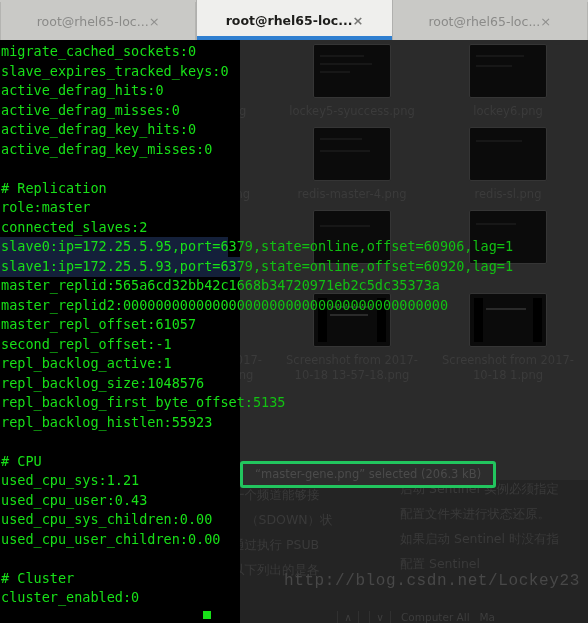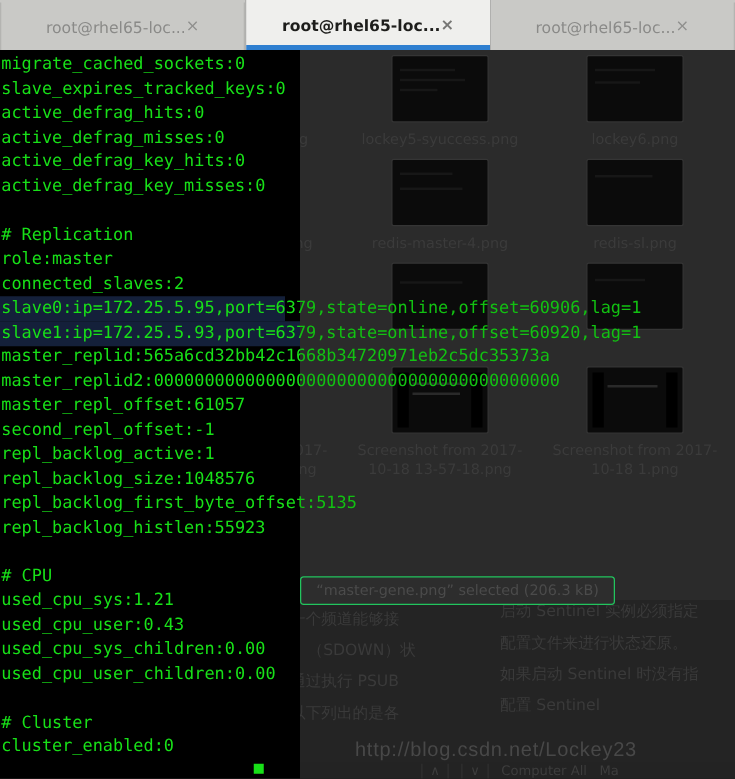--- a/index.html
+++ b/index.html
@@ -106,21 +106,21 @@
     color: #3b3b3b;
     word-wrap: break-word;
   }
 
   
   .fm-status {
     position: absolute;
     left: 240px; top: 461px;
     padding: 3px 12px 4px 12px;
     background: #2d2d2d;
-    border: 1px solid #22c55e;
+    border: 3px solid #22c55e;
     border-radius: 3px;
     color: #4b4b4b;
     font-size: 11.5px;
     white-space: nowrap;
   }
 
   
   .doc-layer {
     position: absolute;
     left: 232px; top: 480px;
@@ -135,22 +135,22 @@
     color: #3a3a3a;
     white-space: nowrap;
   }
   .doc-col.l { left: 0; top: 2px; }
   .doc-col.r { left: 168px; top: -4px; }
   .doc-line { display: block; }
   .doc-line.ind { padding-left: 14px; }
 
   .watermark {
     position: absolute;
-    left: 284px; top: 592px;
-    font-family: Liberation Sans, sans-serif;
+    left: 284px; top: 572px;
+    font-family: Liberation Mono, monospace;
     font-size: 16px;
     letter-spacing: 0.6px;
     color: #484848;
     white-space: nowrap;
   }
 
   .findbar {
     position: absolute;
     left: 232px; top: 610px;
     width: 356px; height: 13px;

